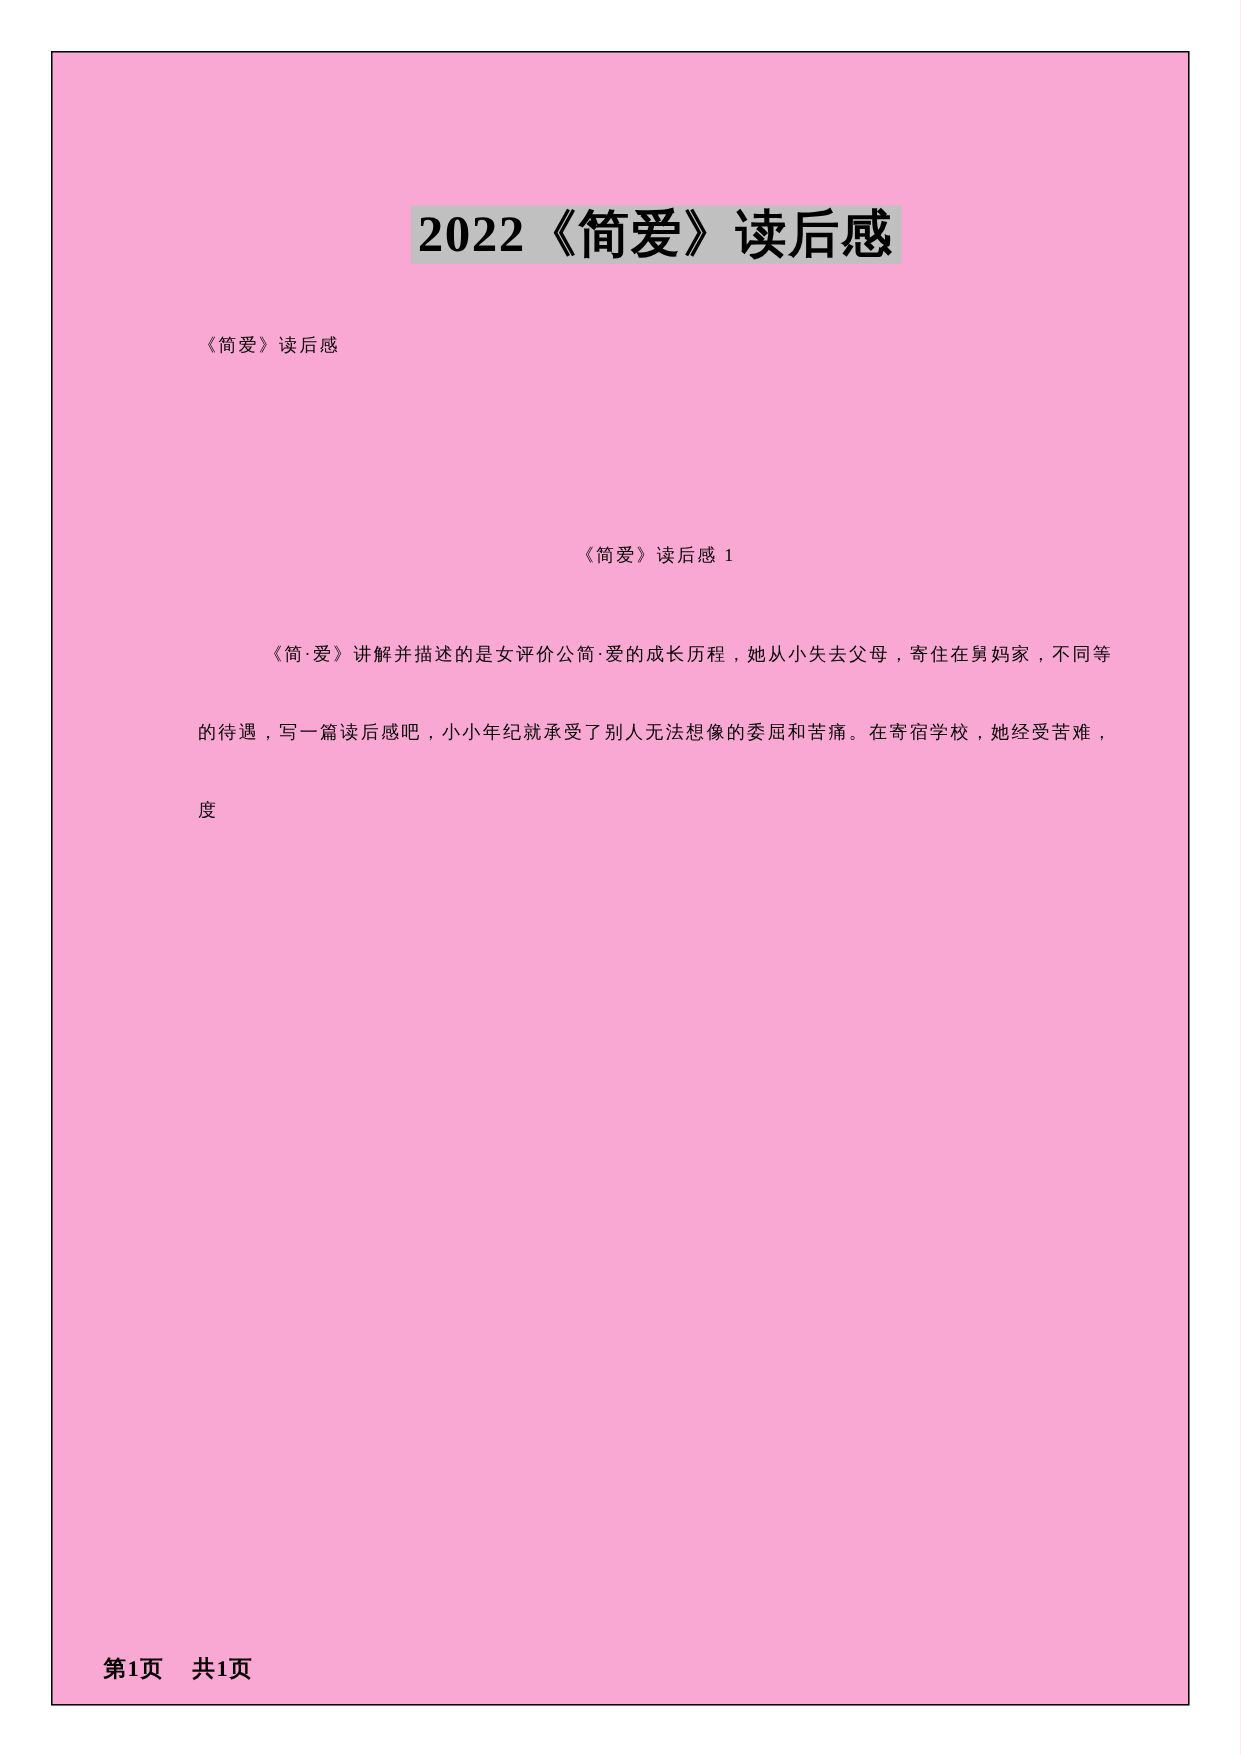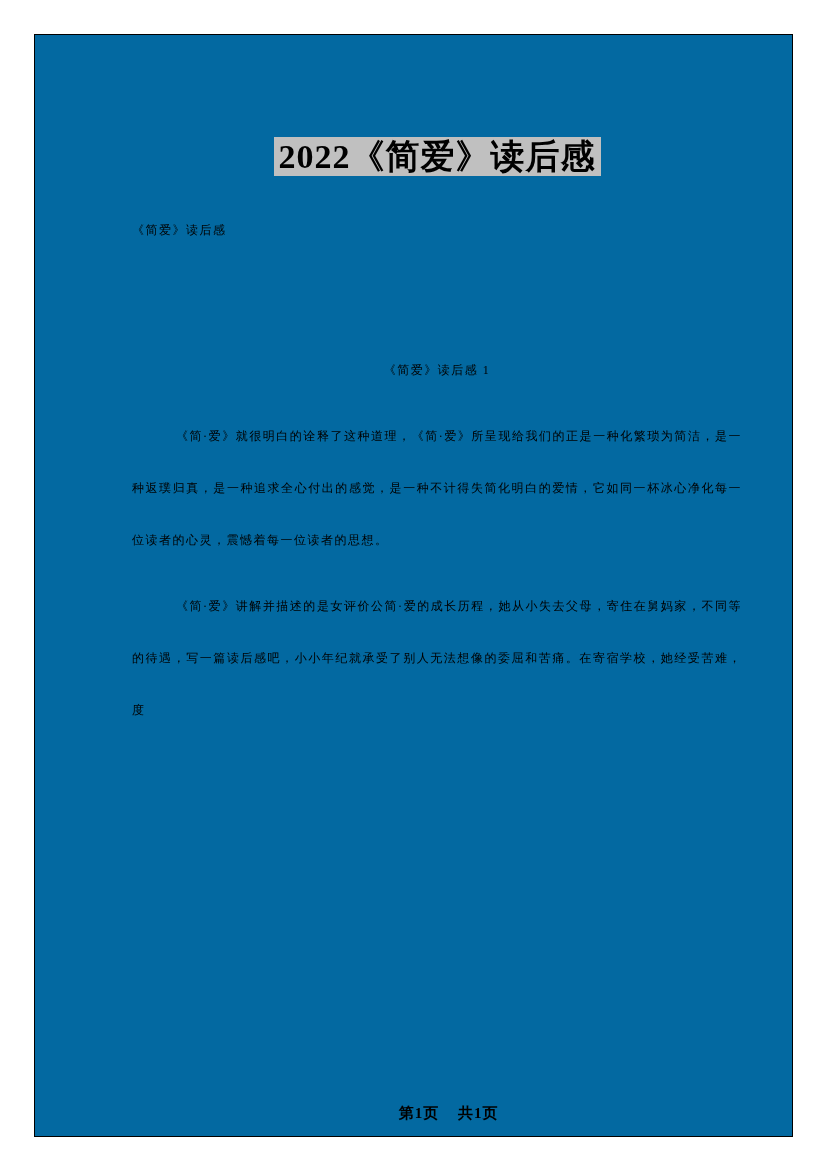--- a/index.html
+++ b/index.html
@@ -16,21 +16,21 @@
     color: #000000;
   }
   .page-border {
     position: absolute;
     left: 34px;
     top: 34px;
     width: 759px;
     height: 1103px;
     border: 1.5px solid #000000;
     box-sizing: border-box;
-    background: #0369a1;
+    background: #f9a8d4;
   }
   .content {
     position: absolute;
     left: 83px;
     top: 82px;
     width: 638px;
   }
   .doc-title {
     text-align: center;
     font-size: 34px;
@@ -66,21 +66,20 @@
   .p-b2 { margin-top: 6px; }
   .p-b3 { margin-top: 10px; }
   .spacer {
     height: 60px;
   }
   .footer {
     position: absolute;
     left: 34px;
     top: 1066px;
     width: 759px;
-    text-align: center;
     font-size: 15px;
     font-weight: bold;
     line-height: 24px;
     letter-spacing: 1px;
   }
   .footer .pg {
     display: inline-block;
   }
   .footer .pg + .pg {
     margin-left: 14px;
@@ -97,21 +96,20 @@
     </div>
 
     <p class="doc-text subtitle">《简爱》读后感</p>
 
 
     <div class="spacer"></div>
 
     <p class="doc-text p-heading">《简爱》读后感 1</p>
 
 
-    <p class="doc-text p-body p-b2">《简·爱》就很明白的诠释了这种道理，《简·爱》所呈现给我们的正是一种化繁琐为简洁，是一种返璞归真，是一种追求全心付出的感觉，是一种不计得失简化明白的爱情，它如同一杯冰心净化每一位读者的心灵，震憾着每一位读者的思想。</p>
 
     <p class="doc-text p-body p-b3">《简·爱》讲解并描述的是女评价公简·爱的成长历程，她从小失去父母，寄住在舅妈家，不同等的待遇，写一篇读后感吧，小小年纪就承受了别人无法想像的委屈和苦痛。在寄宿学校，她经受苦难，度</p>
 
   </div>
 
   <div class="footer">
     <span class="pg">第1页</span>
     <span class="pg">共1页</span>
   </div>
 </div>

